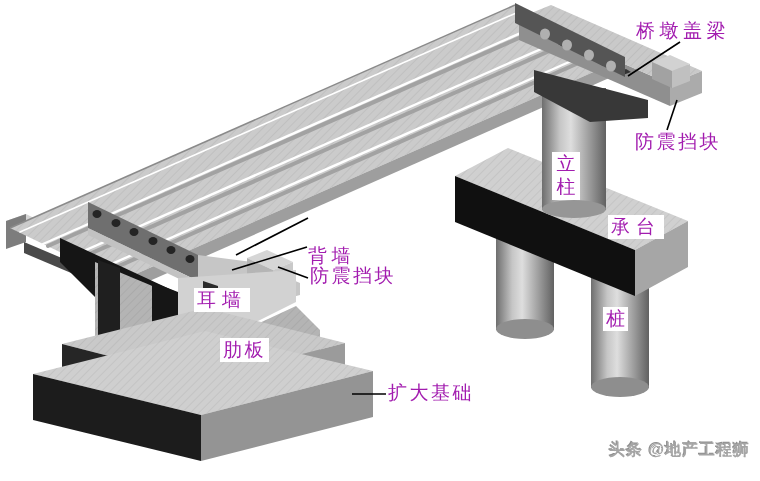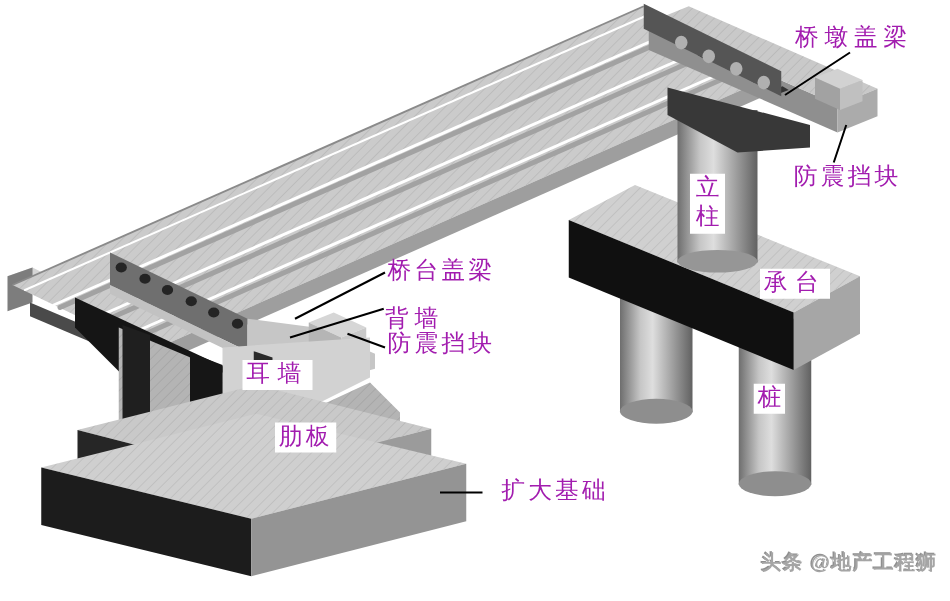--- a/index.html
+++ b/index.html
@@ -1,21 +1,21 @@
 <!DOCTYPE html>
 <html><head>
 <meta charset="utf-8">
 <style>
   html,body{margin:0;padding:0;background:#fff;}
   .stage{position:relative;width:760px;height:481px;background:#ffffff;overflow:hidden;
          font-family:"Liberation Serif","DejaVu Serif",serif;}
   .stage svg{position:absolute;left:0;top:0;}
   .lbl{position:absolute;color:#a21caf;font-size:19px;line-height:1.15;white-space:nowrap;}
   .boxed{background:#ffffff;padding:1px 3px;text-align:center;}
-  .vert{white-space:normal;width:22px;text-align:center;line-height:1.2;}
+  .vert{white-space:normal;width:22px;text-align:center;line-height:1.2;margin-top:13px;}
   .ls2{letter-spacing:2.5px}.ls4{letter-spacing:4.5px}.ls6{letter-spacing:6px}.ls8{letter-spacing:8px}
   .watermark{position:absolute;right:10px;top:440px;
     font-family:"Liberation Sans","DejaVu Sans",sans-serif;font-weight:bold;font-size:16px;
     color:#a5a5a5;letter-spacing:1px;
     text-shadow:1.5px 1.5px 0 #ffffff,-1px -1px 0 #8f8f8f;}
 </style>
 </head>
 <body>
 
 <div class="stage">
@@ -151,22 +151,21 @@
     <line x1="308" y1="278" x2="278" y2="267"></line>
     <line x1="386" y1="394" x2="352" y2="394"></line>
   </g>
 </svg>
 
 <div class="lbl ls4" style="left:636px;top:20px">桥墩盖梁</div>
 <div class="lbl ls2" style="left:635px;top:131px">防震挡块</div>
 <div class="lbl boxed vert" style="left:552px;top:139px">立柱</div>
 <div class="lbl boxed ls6" style="left:608px;top:215px">承台</div>
 <div class="lbl boxed" style="left:603px;top:307px">桩</div>
-<div class="lbl ls2" style="left:310px;top:206px">桥台盖梁</div>
 <div class="lbl ls4" style="left:308px;top:245px">背墙</div>
 <div class="lbl ls2" style="left:310px;top:265px">防震挡块</div>
 <div class="lbl boxed ls6" style="left:194px;top:288px">耳墙</div>
 <div class="lbl boxed ls2" style="left:220px;top:338px">肋板</div>
-<div class="lbl ls2" style="left:401px;top:382px">扩大基础</div>
+<div class="lbl ls2" style="left:388px;top:382px">扩大基础</div>
 
 <div class="watermark">头条 @地产工程狮</div>
 
 </div>
 
 </body></html>

